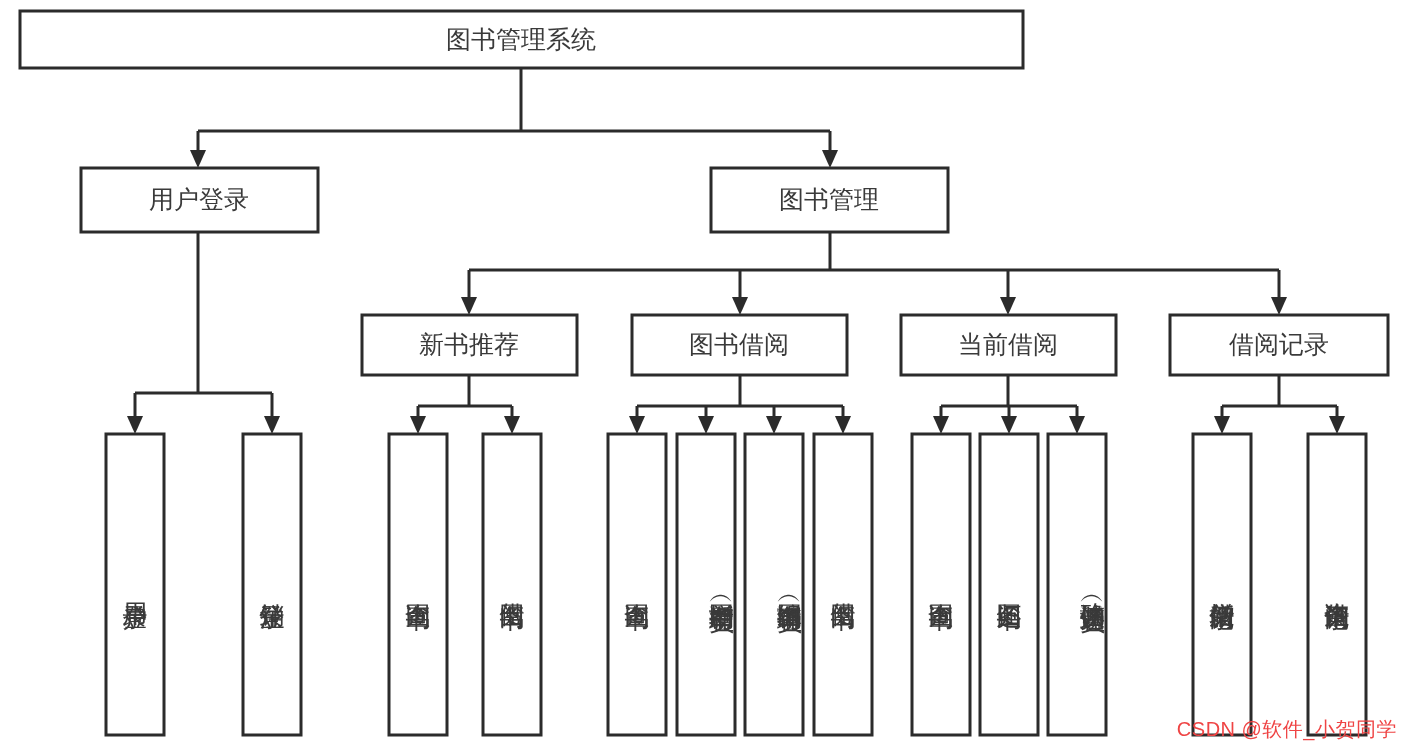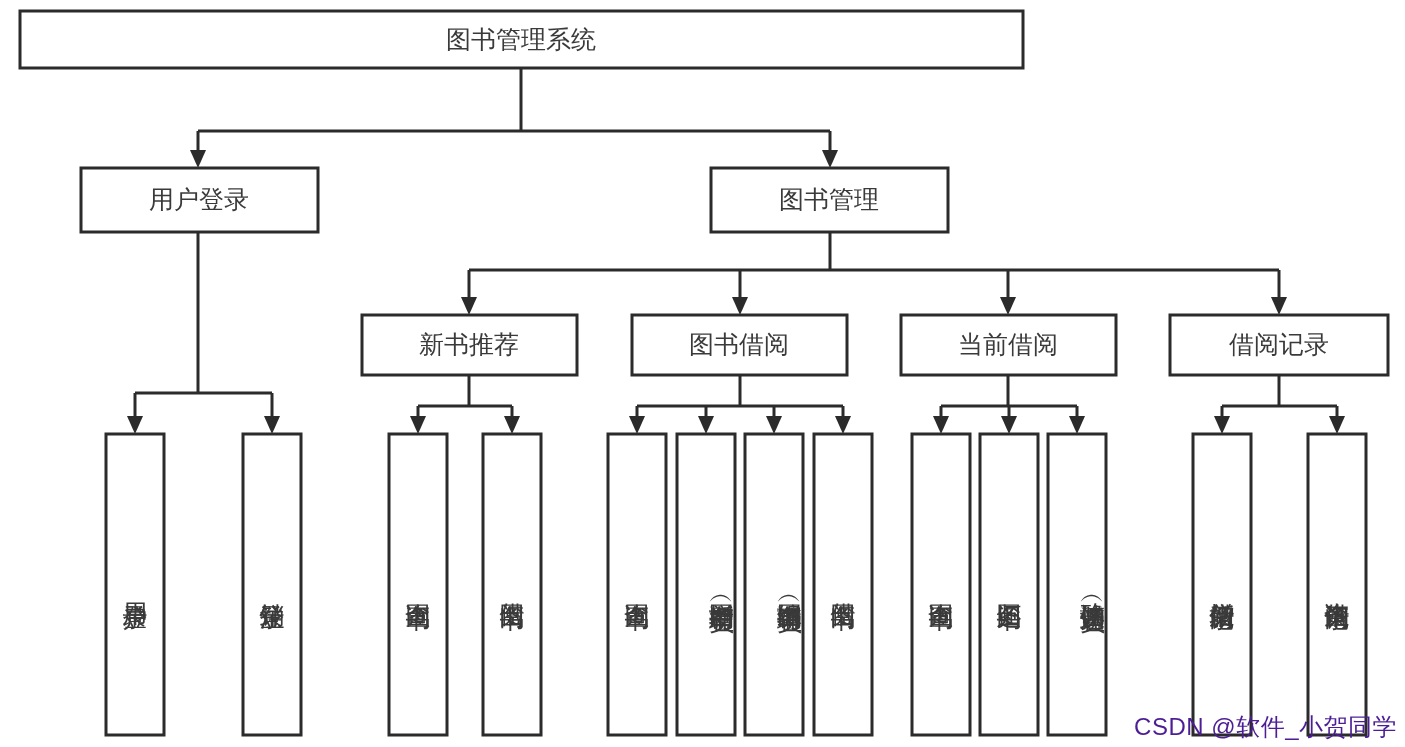--- a/index.html
+++ b/index.html
@@ -63,22 +63,22 @@
     justify-content: center;
     letter-spacing: 1px;
     white-space: nowrap;
     pointer-events: none;
   }
   .watermark {
     position: absolute;
     right: 8px;
     bottom: 4px;
     font-family: "Liberation Sans", "DejaVu Sans", sans-serif;
-    font-size: 24px;
-    color: #4c1d95;
+    font-size: 20px;
+    color: #ef4444;
     letter-spacing: 0.5px;
     user-select: none;
   }
 </style>
 </head>
 <body>
 
 <div id="diagram-root">
 
   <svg id="tree-svg" viewBox="0 0 1405 747">

